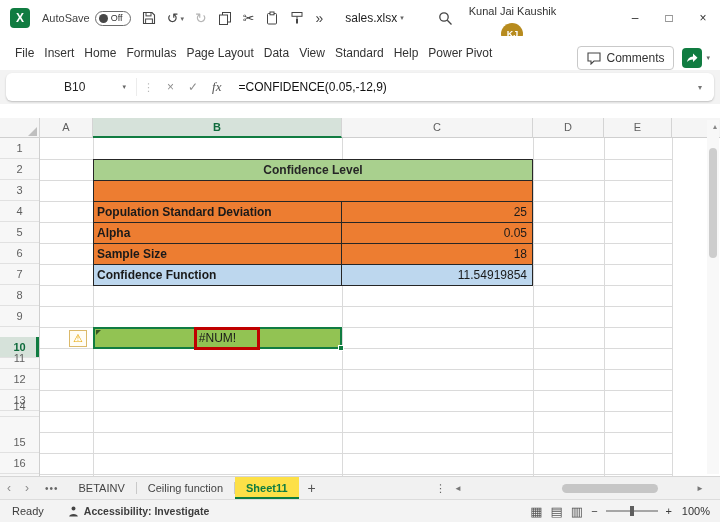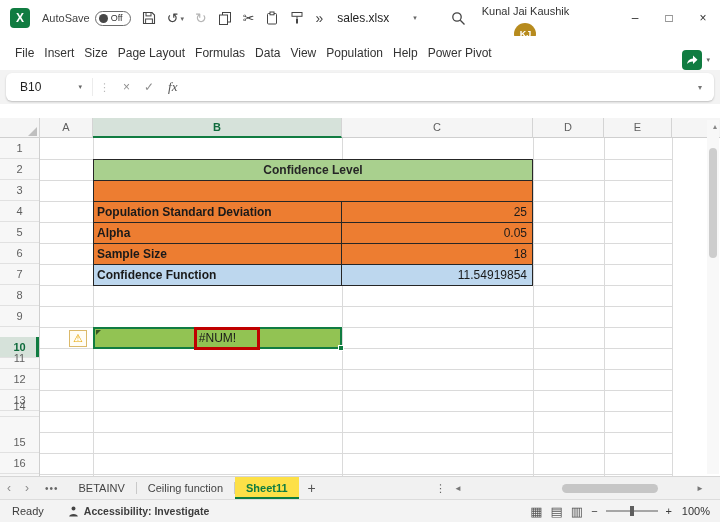--- a/index.html
+++ b/index.html
@@ -9,40 +9,40 @@
 
   
   .titlebar{position:absolute;top:0;left:0;right:0;height:36px;background:#fff;display:flex;align-items:center;padding-left:10px;}
   .xlogo{width:20px;height:20px;background:#107C41;border-radius:4px;color:#fff;font-weight:bold;font-size:12px;display:flex;align-items:center;justify-content:center;flex:0 0 auto;}
   .autosave{display:flex;align-items:center;gap:5px;margin-left:12px;font-size:11px;color:#444;}
   .toggle{width:36px;height:15px;border:1px solid #6b6b6b;border-radius:8px;display:flex;align-items:center;padding:0 3px;gap:3px;font-size:9px;color:#333;background:#fff;}
   .knob{width:9px;height:9px;border-radius:50%;background:#474747;}
   .tb-icon{margin-left:11px;color:#444;font-size:14px;display:flex;align-items:center;line-height:1;}
   .caret{font-size:7px;color:#666;margin-left:2px;}
   .disabled{color:#b5b5b5;}
-  .filename{margin-left:14px;display:flex;align-items:center;gap:22px;font-size:12px;color:#1f1f1f;}
+  .filename{margin-left:22px;display:flex;align-items:center;gap:1px;font-size:12px;color:#1f1f1f;}
   .searchbtn{margin-left:34px;}
   .user{display:flex;align-items:center;gap:6px;margin-left:16px;flex-direction:column;}
   .presence{width:8px;height:8px;border-radius:50%;background:#E8A33D;}
   .uname{font-size:11px;color:#333;white-space:nowrap;}
   .badge{width:22px;height:22px;border-radius:50%;background:#B78B1E;color:#fff;font-size:9px;font-weight:bold;display:flex;align-items:center;justify-content:center;}
   .winctl{position:absolute;right:0;top:0;height:36px;display:flex;}
   .winbtn{width:34px;height:36px;display:flex;align-items:center;justify-content:center;font-size:12px;color:#333;}
 
   
   .ribbonrow{position:absolute;top:36px;left:0;right:0;height:34px;background:#fff;display:flex;align-items:flex-end;padding-left:10px;}
   .rtab{padding:0 5px;font-size:12px;color:#333;height:34px;line-height:34px;white-space:nowrap;}
   .ribbon-right{margin-left:auto;display:flex;align-items:center;gap:8px;margin-right:10px;}
   .comments{display:flex;align-items:center;gap:5px;border:1px solid #c9c9c9;border-radius:4px;height:24px;padding:0 9px;font-size:12px;color:#333;background:#fff;white-space:nowrap;}
   .sharebtn{display:flex;align-items:center;gap:2px;}
   .sharebox{width:20px;height:20px;background:#107C41;border-radius:4px;display:flex;align-items:center;justify-content:center;}
 
   
   .fbar-bg{position:absolute;top:70px;left:0;right:0;height:34px;background:#F3F3F3;}
-  .fbar{position:absolute;top:73px;left:6px;right:6px;height:28px;background:#fff;border-radius:6px;box-shadow:0 1px 2px rgba(0,0,0,0.22);display:flex;align-items:center;}
+  .fbar{position:absolute;top:73px;left:6px;right:6px;height:28px;background:#fff;border-radius:6px;box-shadow:0 1px 2px rgba(0,0,0,0.22);display:flex;align-items:center;padding-left:44px;}
   .namebox{width:86px;display:flex;align-items:center;justify-content:space-between;padding:0 10px 0 14px;font-size:12px;color:#1f1f1f;height:100%;}
   .fdots{color:#b9b9b9;font-size:11px;padding:0 6px;border-left:1px solid #ECECEC;height:18px;display:flex;align-items:center;}
   .fbtn{color:#8f8f8f;font-size:12px;padding:0 7px;}
   .fx{font-style:italic;font-family:"Liberation Serif",serif;color:#555;font-size:13px;padding:0 7px;}
   .formula{margin-left:10px;font-size:12px;color:#111;white-space:nowrap;}
   .fexpand{margin-left:auto;margin-right:12px;color:#777;font-size:8px;}
   .gap{position:absolute;top:104px;left:0;right:0;height:14px;background:#fff;}
 
   
   .colhdr{position:absolute;top:118px;left:0;right:0;height:20px;background:#F5F5F5;border-bottom:1px solid #CFCFCF;}
@@ -180,29 +180,35 @@
     <div class="winctl">
       <span class="winbtn">–</span>
       <span class="winbtn">□</span>
       <span class="winbtn">×</span>
     </div>
   </div>
 
   <div class="ribbonrow">
     <span class="rtab">File</span>
     <span class="rtab">Insert</span>
-    <span class="rtab">Size</span>
+    <span class="rtab">Home</span>
+    <span class="rtab">Formulas</span>
     <span class="rtab">Page Layout</span>
-    <span class="rtab">Formulas</span>
     <span class="rtab">Data</span>
     <span class="rtab">View</span>
-    <span class="rtab">Population</span>
+    <span class="rtab">Standard</span>
     <span class="rtab">Help</span>
     <span class="rtab">Power Pivot</span>
     <div class="ribbon-right">
+      <span class="comments">
+        <svg width="14" height="13" viewBox="0 0 14 13">
+            <path d="M1 1 h12 v8 h-6 l-3 3 v-3 h-3 z" fill="none" stroke="#444" stroke-width="1.1"></path>
+          </svg>
+        <span>Comments</span>
+      </span>
       <span class="sharebtn">
         <span class="sharebox">
           <svg width="12" height="10" viewBox="0 0 12 10">
               <path d="M7 0.5 L11.5 4.8 L7 9 V6.4 C4 6.4 2.4 7.3 1 9 C1.4 6 3.4 3.8 7 3.4 Z" fill="#fff"></path>
             </svg>
         </span>
         <span class="caret">▾</span>
       </span>
     </div>
   </div>
@@ -210,20 +216,21 @@
   <div class="fbar-bg"></div>
   <div class="fbar">
     <div class="namebox">
       <span>B10</span>
       <span class="caret">▾</span>
     </div>
     <span class="fdots">⋮</span>
     <span class="fbtn">×</span>
     <span class="fbtn">✓</span>
     <span class="fx">fx</span>
+    <span class="formula">=CONFIDENCE(0.05,-12,9)</span>
     <span class="fexpand">▾</span>
   </div>
   <div class="gap"></div>
 
   <div class="colhdr">
     <div class="corner">
         <span class="corner-tri"></span>
       </div>
     <div class="ch" style="left:40px;width:53px;">A</div>
     <div class="ch ch-sel" style="left:93px;width:249px;">B</div>

